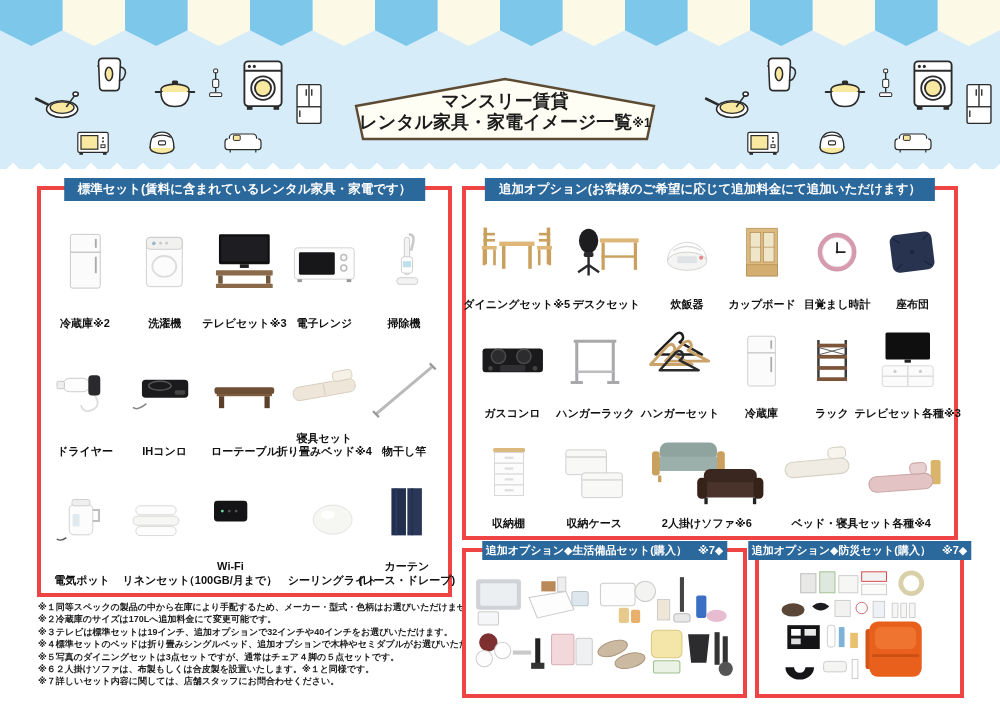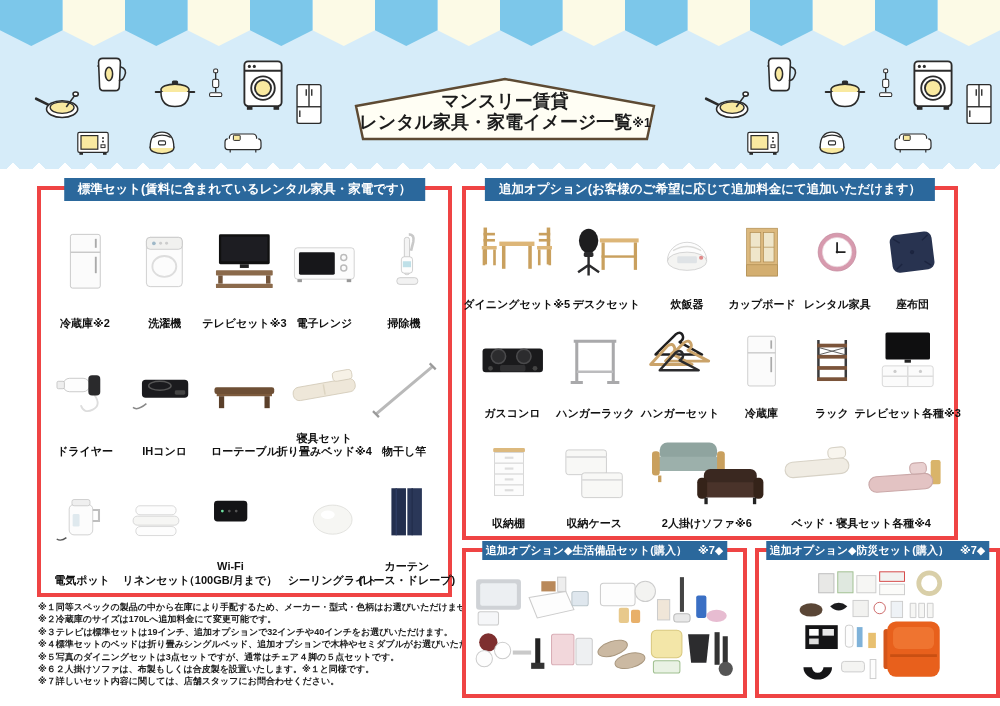--- a/index.html
+++ b/index.html
@@ -33,21 +33,21 @@
   .prow{flex:1;display:flex;min-height:0;}
   .cell{display:flex;flex-direction:column;align-items:center;justify-content:flex-end;padding:2px 1px;min-width:0;}
   .thumb{flex:1;width:100%;min-height:0;display:flex;align-items:center;justify-content:center;}
   .thumb svg{width:96%;height:96%;}
   .lbl{font-size:11px;font-weight:bold;color:#111;line-height:1.22;white-space:nowrap;}
   
   .notes{position:absolute;left:38px;top:601px;width:445px;}
   .note-line{font-size:9px;font-weight:bold;color:#222;line-height:1.38;white-space:nowrap;}
   
   .pbox1{left:462px;top:548px;width:285px;height:150px;}
-  .pbox2{left:755px;top:548px;width:245px;height:150px;}
+  .pbox2{left:755px;top:548px;width:209px;height:150px;}
   .phead-sm{font-size:11px;top:-11px;padding:2px 4px;}
   .collage{position:absolute;left:4px;right:4px;top:16px;bottom:4px;display:flex;align-items:center;justify-content:center;}
   .collage svg{max-width:100%;max-height:100%;}
 </style>
 </head>
 <body>
 
 <div class="canvas">
   <div class="band">
     <div class="stripes">
@@ -472,21 +472,21 @@
             <div class="thumb">
               <svg viewBox="0 0 100 80" preserveAspectRatio="xMidYMid meet">
                 <circle cx="50" cy="40" r="27" fill="#d79aae" stroke="#c2879b"></circle>
                 <circle cx="50" cy="40" r="21" fill="#fff"></circle>
                 <circle cx="50" cy="40" r="21" fill="none" stroke="#e8d3da"></circle>
                 <line x1="50" y1="40" x2="50" y2="26" stroke="#222" stroke-width="2.5"></line>
                 <line x1="50" y1="40" x2="62" y2="40" stroke="#222" stroke-width="2.5"></line>
                 <circle cx="50" cy="40" r="2" fill="#222"></circle>
               </svg>
             </div>
-            <div class="lbl">レンタル家具</div>
+            <div class="lbl">目覚まし時計</div>
           </div>
           <div class="cell" style="flex: 1 1 0px;">
             <div class="thumb">
               <svg viewBox="0 0 100 80" preserveAspectRatio="xMidYMid meet">
                 <g transform="rotate(-7 50 40)">
                   <rect x="20" y="13" width="60" height="54" rx="10" fill="#283350"></rect>
                   <path d="M25 18 l9 7 M75 18 l-9 7 M25 62 l9 -7 M75 62 l-9 -7" stroke="#1c2540" stroke-width="2" fill="none"></path>
                   <circle cx="50" cy="40" r="3" fill="#1c2540"></circle>
                 </g>
               </svg>

